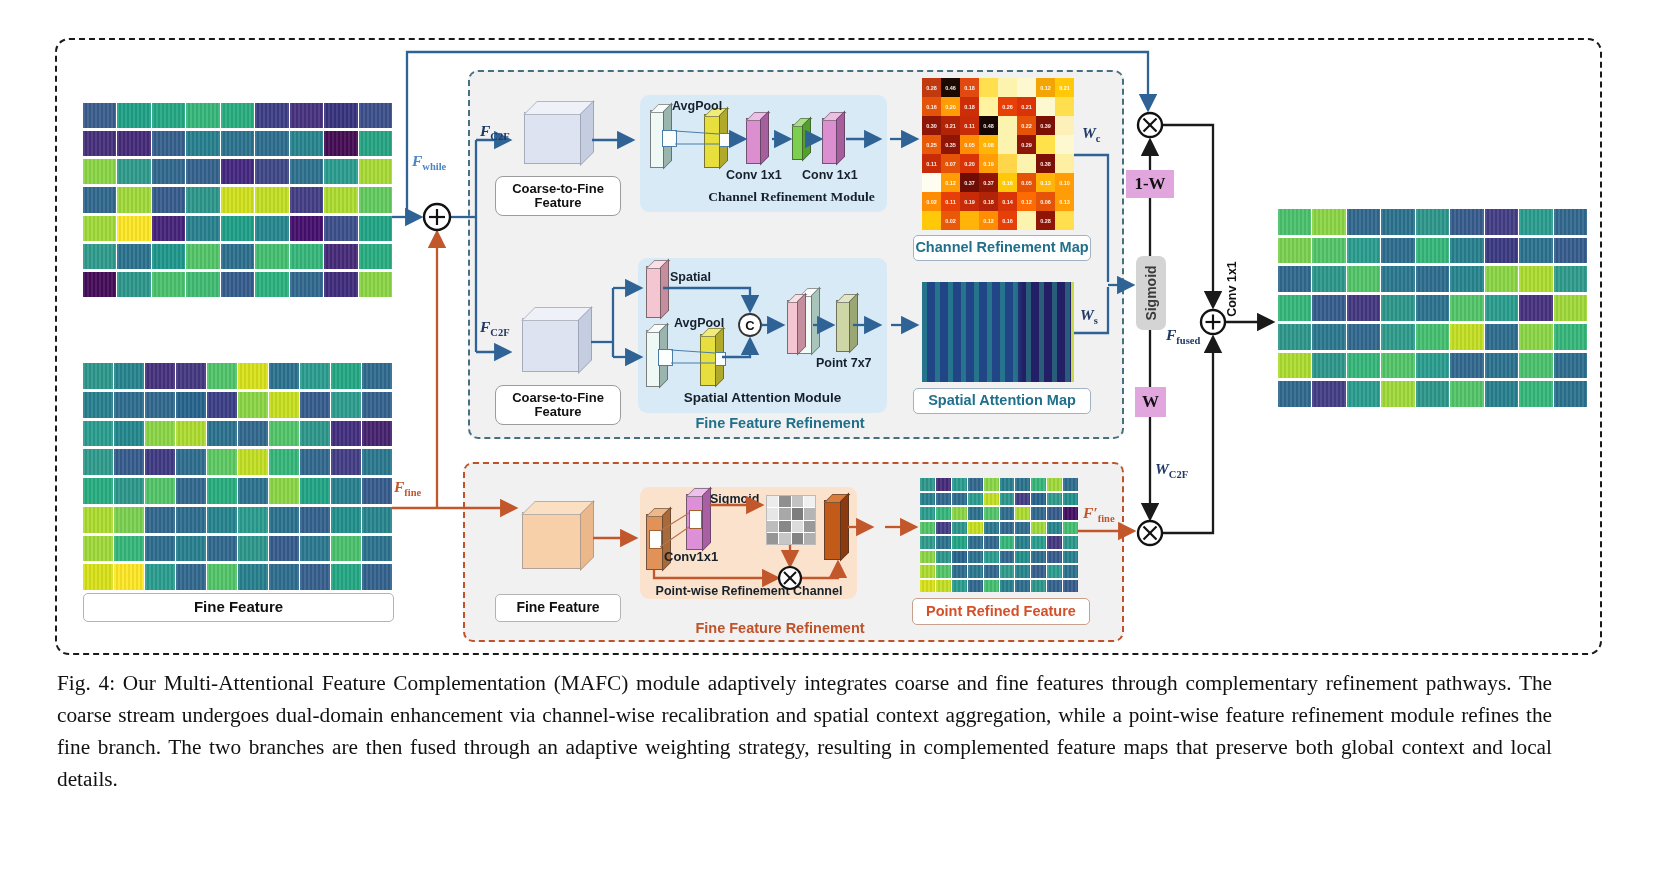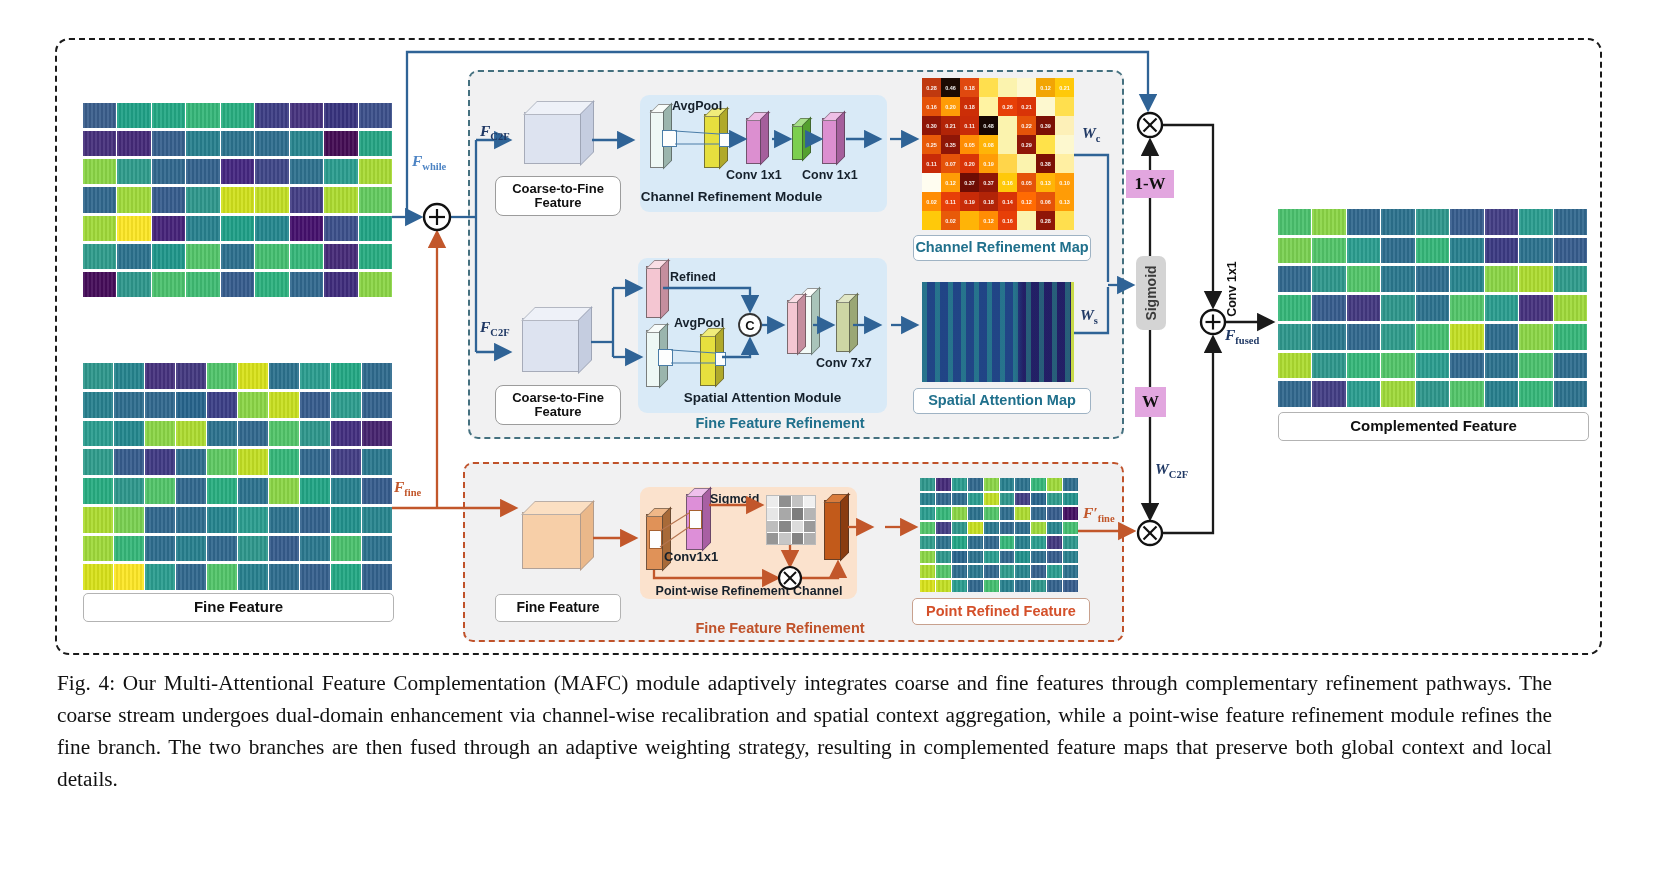--- a/index.html
+++ b/index.html
@@ -328,23 +328,20 @@
         <div class="map-cell" style="background-color: rgb(67, 62, 133);"></div>
         <div class="map-cell" style="background-color: rgb(42, 157, 143);"></div>
         <div class="map-cell" style="background-color: rgb(159, 218, 58);"></div>
         <div class="map-cell" style="background-color: rgb(46, 151, 140);"></div>
         <div class="map-cell" style="background-color: rgb(82, 197, 105);"></div>
         <div class="map-cell" style="background-color: rgb(39, 128, 142);"></div>
         <div class="map-cell" style="background-color: rgb(53, 183, 121);"></div>
         <div class="map-cell" style="background-color: rgb(44, 114, 142);"></div>
       </div>
     </div>
-  <div class="abs lblbox" style="left:1278px;top:412px;width:309px;height:27px;">
-      <span>Complemented Feature</span>
-    </div>
 
   <div class="abs fmap tight gap0" style="left:922px;top:78px;width:152px;height:152px;">
       <div class="map-row">
         <div class="map-cell" style="background-color: rgb(192, 57, 15);">0.28</div>
         <div class="map-cell" style="background-color: rgb(28, 10, 2);">0.46</div>
         <div class="map-cell" style="background-color: rgb(224, 73, 15);">0.18</div>
         <div class="map-cell" style="background-color: rgb(255, 223, 78);"></div>
         <div class="map-cell" style="background-color: rgb(251, 243, 174);"></div>
         <div class="map-cell" style="background-color: rgb(253, 248, 207);"></div>
         <div class="map-cell" style="background-color: rgb(242, 165, 4);">0.12</div>
@@ -550,33 +547,33 @@
   <div class="abs pool-label" style="left:672px;top:99px;"><span>AvgPool</span></div>
   <div class="slab" style="left:650px;top:110px;width:13px;height:56px;--f:#eef8f5;--t:#f8fcfa;--s:#9ab5ad;"></div>
   <div class="win" style="left:662px;top:130px;width:13px;height:15px;"></div>
   <div class="slab" style="left:704px;top:114px;width:15px;height:52px;--f:#e6df3e;--t:#f0ec7a;--s:#b0a92a;"></div>
   <div class="win" style="left:719px;top:133px;width:9px;height:12px;"></div>
   <div class="slab" style="left:746px;top:118px;width:14px;height:44px;--f:#dc8fd0;--t:#eebfe6;--s:#a55f9c;"></div>
   <div class="slab" style="left:792px;top:124px;width:10px;height:34px;--f:#7ccf4f;--t:#a8e08a;--s:#54a02f;"></div>
   <div class="slab" style="left:822px;top:118px;width:14px;height:44px;--f:#dc8fd0;--t:#eebfe6;--s:#a55f9c;"></div>
   <div class="abs pool-label" style="left:726px;top:168px;"><span>Conv 1x1</span></div>
   <div class="abs pool-label" style="left:802px;top:168px;"><span>Conv 1x1</span></div>
-  <div class="abs modlabel" style="left:613px;top:189px;width:237px;"><span>Channel Refinement Module</span></div>
+  <div class="abs modlabel" style="left:673px;top:189px;width:237px;font-family:Liberation Serif, serif;"><span>Channel Refinement Module</span></div>
 
   <div class="slab" style="left:646px;top:266px;width:14px;height:50px;--f:#f4c6d2;--t:#fadfe6;--s:#c58e9e;"></div>
-  <div class="abs pool-label" style="left:670px;top:270px;"><span>Refined</span></div>
+  <div class="abs pool-label" style="left:670px;top:270px;"><span>Spatial</span></div>
   <div class="abs pool-label" style="left:674px;top:316px;"><span>AvgPool</span></div>
   <div class="slab" style="left:646px;top:330px;width:13px;height:55px;--f:#eef8f5;--t:#f8fcfa;--s:#9ab5ad;"></div>
   <div class="win" style="left:658px;top:349px;width:13px;height:15px;"></div>
   <div class="slab" style="left:700px;top:334px;width:15px;height:50px;--f:#e6df3e;--t:#f0ec7a;--s:#b0a92a;"></div>
   <div class="win" style="left:715px;top:352px;width:9px;height:12px;"></div>
   <div class="slab" style="left:799px;top:294px;width:12px;height:58px;--f:#f3fbf8;--t:#fbfdfc;--s:#a9c4ba;"></div>
   <div class="slab" style="left:787px;top:300px;width:10px;height:52px;--f:#f4c6d2;--t:#fadfe6;--s:#c58e9e;"></div>
   <div class="slab" style="left:836px;top:300px;width:13px;height:50px;--f:#cdd6a4;--t:#e1e7c6;--s:#9aa775;"></div>
-  <div class="abs pool-label" style="left:816px;top:356px;"><span>Conv 7x7</span></div>
+  <div class="abs pool-label" style="left:816px;top:356px;"><span>Point 7x7</span></div>
   <div class="abs modlabel" style="left:643px;top:390px;width:239px;"><span>Spatial Attention Module</span></div>
   <div class="abs zonelabel" style="left:650px;top:415px;width:260px;color:#20708c;"><span>Fine Feature Refinement</span></div>
 
   <div class="slab" style="left:646px;top:514px;width:16px;height:54px;--f:#e09258;--t:#f0b888;--s:#a86a38;"></div>
   <div class="win o" style="left:649px;top:530px;width:11px;height:17px;"></div>
   <div class="slab" style="left:686px;top:494px;width:16px;height:54px;--f:#dd8fd8;--t:#efc0ec;--s:#a85fa3;"></div>
   <div class="win o" style="left:689px;top:510px;width:11px;height:17px;"></div>
   <div class="abs pool-label" style="left:664px;top:549px;font-size:13px;"><span>Conv1x1</span></div>
   <div class="abs pool-label" style="left:710px;top:492px;"><span>Sigmoid</span></div>
   <div class="abs fmap pwgrid gap0" style="left:766px;top:495px;width:48px;height:48px;border:1px solid #bbb;">
@@ -610,21 +607,21 @@
   <div class="abs zonelabel" style="left:650px;top:620px;width:260px;color:#c0522a;"><span>Fine Feature Refinement</span></div>
 
   <div class="abs mvar blue" style="left:412px;top:152px;"><span>F</span><sub>while</sub></div>
   <div class="abs mvar navy" style="left:480px;top:122px;"><span>F</span><sub>C2F</sub></div>
   <div class="abs mvar navy" style="left:480px;top:318px;"><span>F</span><sub>C2F</sub></div>
   <div class="abs mvar orangetx" style="left:394px;top:478px;"><span>F</span><sub>fine</sub></div>
   <div class="abs mvar navy" style="left:1082px;top:124px;"><span>W</span><sub>c</sub></div>
   <div class="abs mvar navy" style="left:1080px;top:306px;"><span>W</span><sub>s</sub></div>
   <div class="abs mvar navy" style="left:1155px;top:460px;"><span>W</span><sub>C2F</sub></div>
   <div class="abs mvar orangetx" style="left:1083px;top:504px;"><span>F′</span><sub>fine</sub></div>
-  <div class="abs mvar navy" style="left:1225px;top:326px;"><span>F</span><sub>fused</sub></div>
+  <div class="abs mvar navy" style="left:1166px;top:326px;"><span>F</span><sub>fused</sub></div>
 
   <div class="abs chip plum" style="left:1126px;top:170px;width:48px;height:28px;">
       <span>1-W</span>
     </div>
   <div class="abs chip sigmoid-chip" style="left:1136px;top:256px;width:30px;height:74px;">
       <span class="rot">Sigmoid</span>
     </div>
   <div class="abs chip plum" style="left:1135px;top:387px;width:31px;height:30px;">
       <span>W</span>
     </div>

